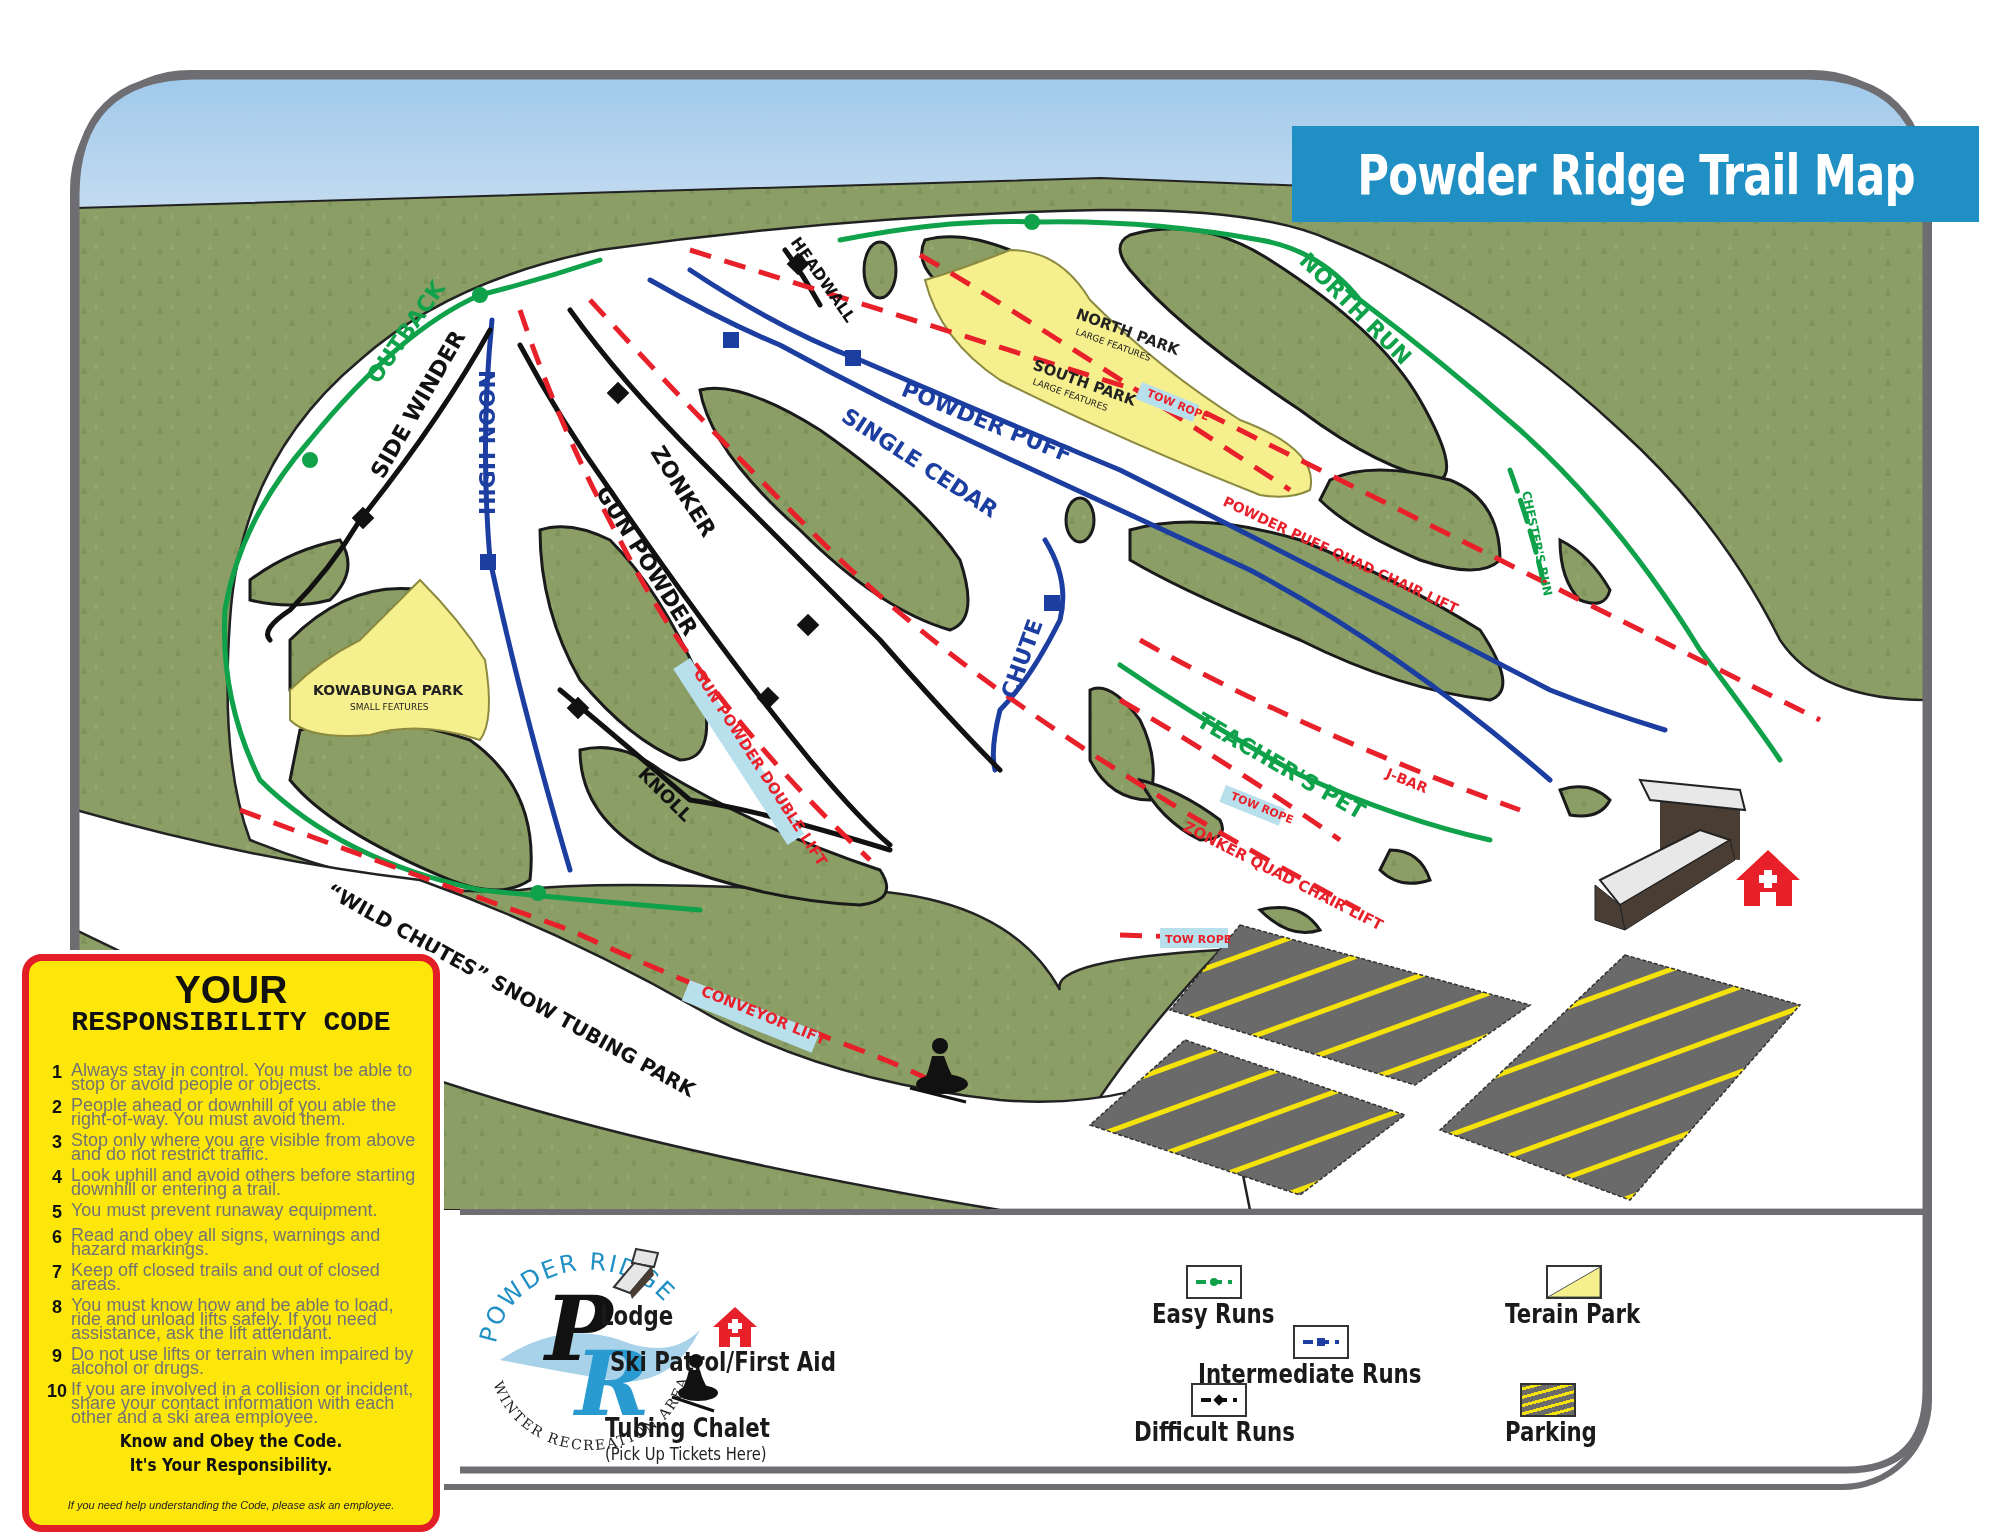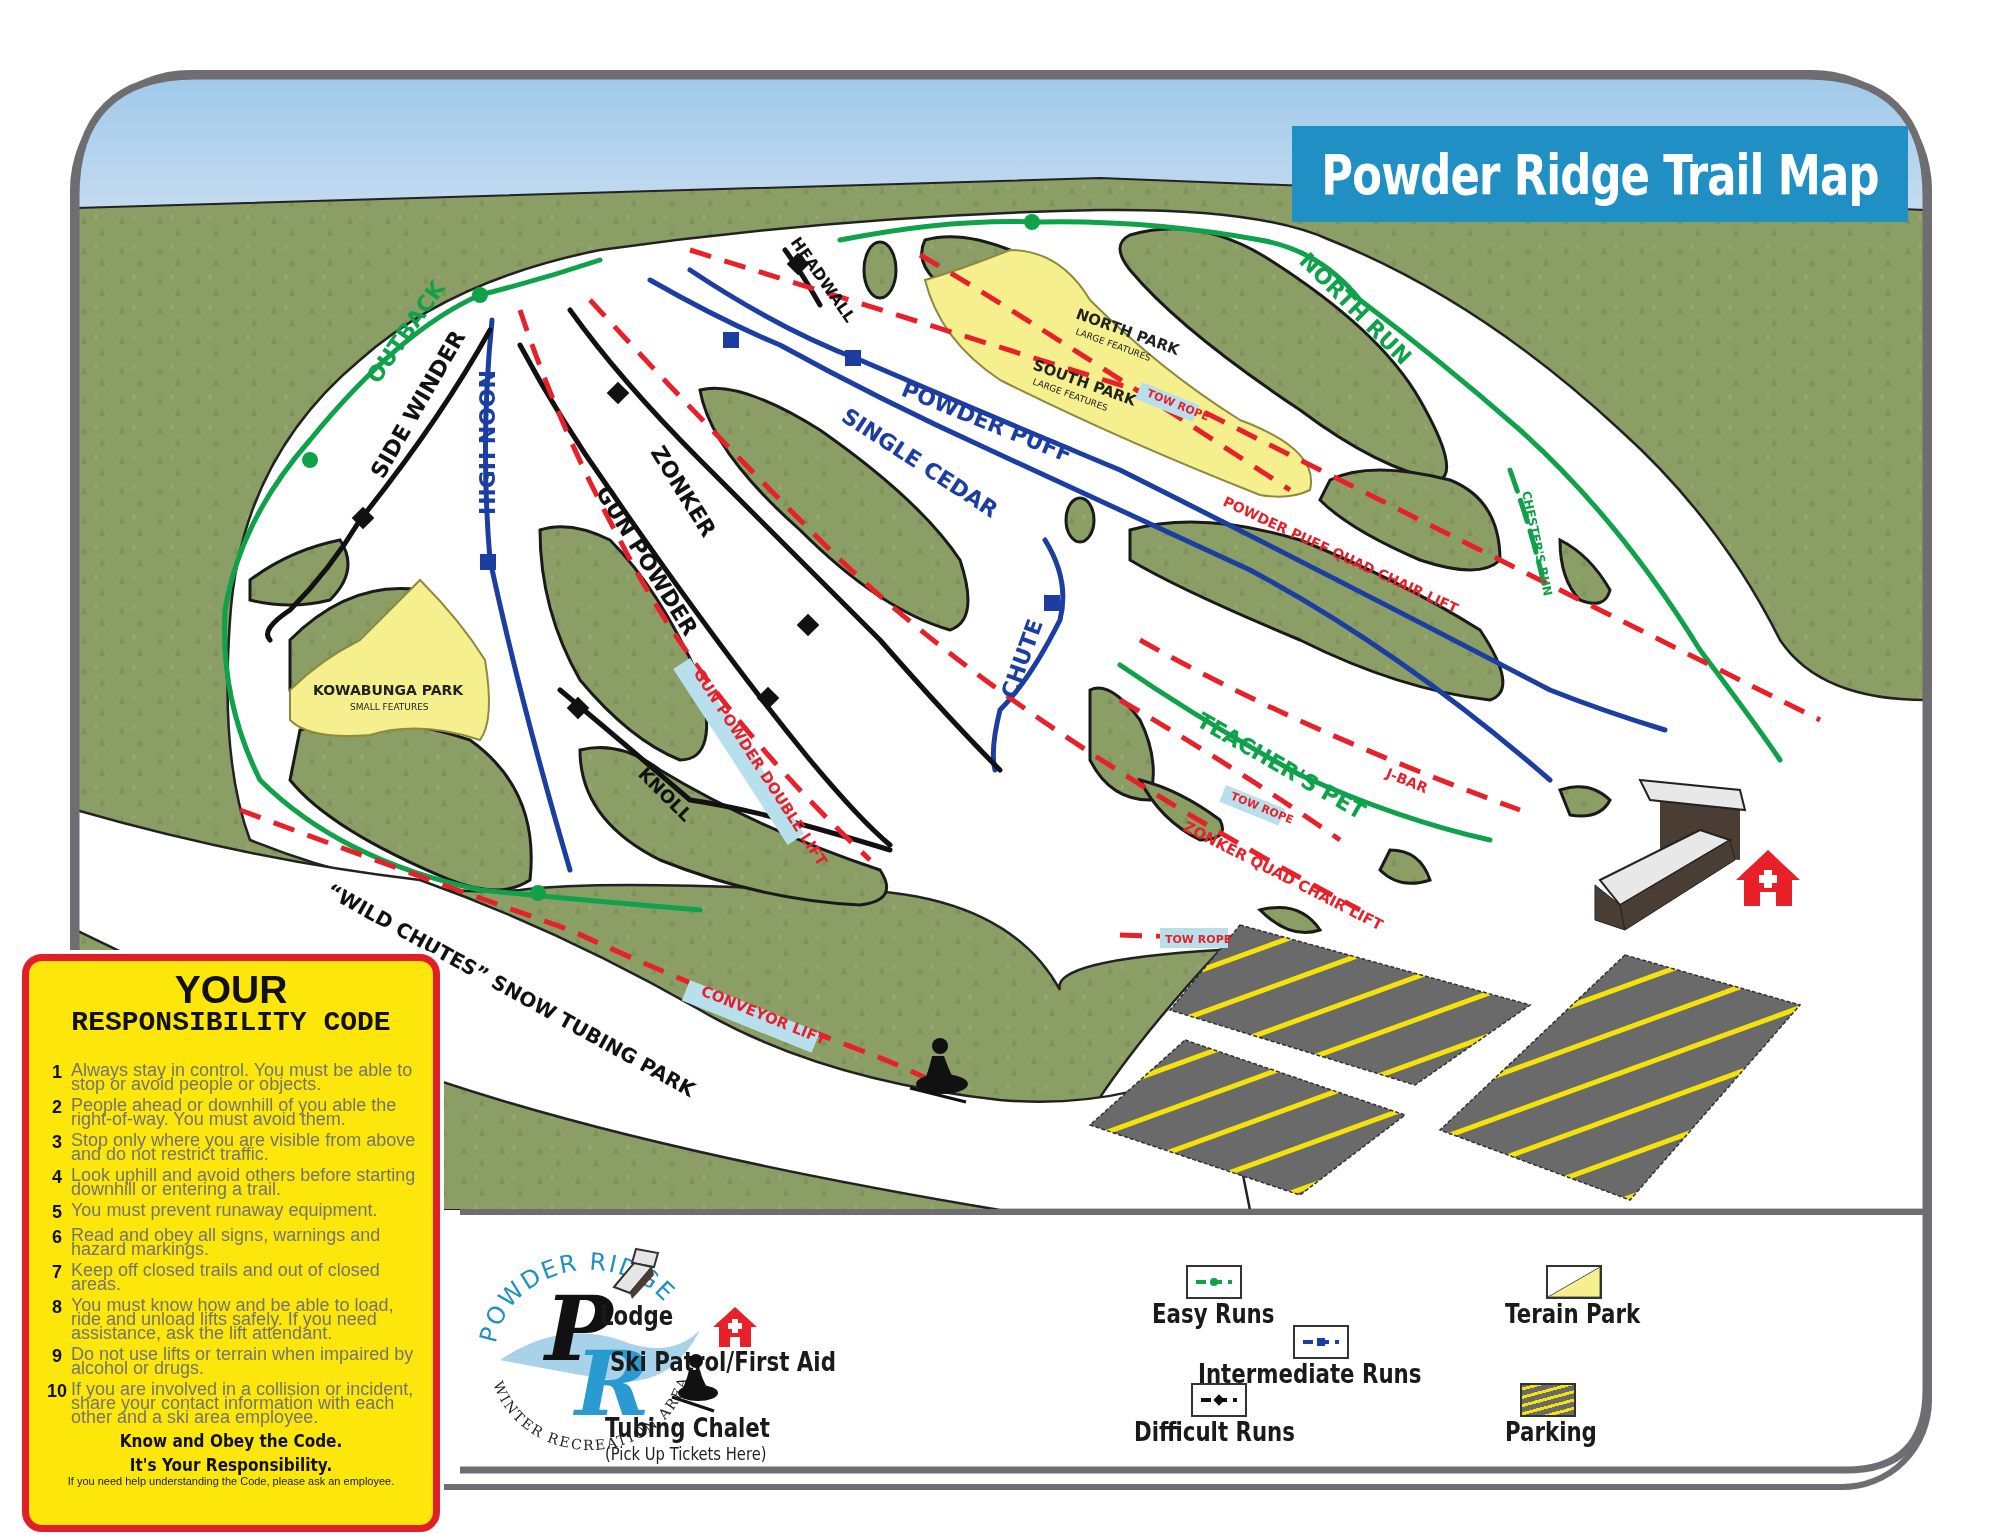--- a/index.html
+++ b/index.html
@@ -1,32 +1,32 @@
 <!DOCTYPE html>
 <html><head>
 <meta charset="utf-8">
 <style>
   html, body { margin:0; padding:0; background:#ffffff; }
   body { width:2000px; height:1539px; position:relative; overflow:hidden; font-family:"DejaVu Sans", sans-serif; }
   #frame { position:absolute; left:70px; top:70px; width:1862px; height:1420px; border:6px solid #6d6d72; border-radius:120px 120px 90px 0; box-sizing:border-box; background:#ffffff; overflow:hidden; }
   #map-svg { position:absolute; left:0; top:0; }
-  .title-bar { position:absolute; left:1292px; top:126px; width:616px; height:96px; background:#1f8fc4; display:flex; align-items:center; justify-content:center; }
+  .title-bar { position:absolute; left:1292px; top:126px; width:687px; height:96px; background:#1f8fc4; display:flex; align-items:center; justify-content:center; }
   .title-text { color:#ffffff; font-family:"DejaVu Sans Condensed","DejaVu Sans", sans-serif; font-weight:bold; font-size:56px; letter-spacing:-1px; transform:scaleX(0.86); white-space:nowrap; }
   .lbl { font-family:"DejaVu Sans", sans-serif; font-weight:bold; }
 
   
   .code-box { position:absolute; left:18px; top:950px; width:426px; height:586px; background:#ffffff; border-radius:22px; }
   .code-inner { position:absolute; left:4px; top:4px; right:4px; bottom:4px; background:#fde70a; border:7px solid #e21f26; border-radius:20px; box-sizing:border-box; padding:12px 14px 8px 14px; }
   .code-title1 { text-align:center; font-family:"Liberation Sans", sans-serif; font-weight:bold; font-size:39px; line-height:34px; color:#111; }
   .code-title2 { text-align:center; font-family:Liberation Mono, monospace; font-weight:bold; font-size:28px; line-height:32px; color:#111; margin-bottom:24px; }
   .code-item { display:flex; align-items:flex-start; margin-bottom:7px; }
   .code-num { width:28px; font-family:"Liberation Sans", sans-serif; font-weight:bold; font-size:18px; color:#111; text-align:center; flex:none; line-height:18px; }
   .code-text { font-family:"Liberation Sans", sans-serif; font-size:18px; line-height:14px; color:#737373; }
   .code-footer { text-align:center; font-family:"DejaVu Sans", sans-serif; font-weight:bold; font-size:17px; line-height:20px; color:#111; margin-top:4px; transform:scaleX(0.9); }
-  .code-note { text-align:center; font-family:"Liberation Sans", sans-serif; font-size:11px; color:#222; margin-top:0; }
+  .code-note { text-align:center; font-family:"Liberation Sans", sans-serif; font-style:italic; font-size:11px; color:#222; margin-top:24px; }
 
   
   .legend { position:absolute; left:460px; top:1225px; width:1470px; height:260px; }
   .logo { position:absolute; left:10px; top:15px; width:240px; height:210px; }
   .leg-item { position:absolute; display:flex; align-items:center;flex-direction:column; }
   .leg-label { font-family:"DejaVu Sans", sans-serif; font-weight:bold; font-size:26px; color:#1a1a1a; transform-origin:left center; transform:scaleX(0.82); white-space:nowrap; }
   .leg-sub { font-family:"DejaVu Sans", sans-serif; font-size:18px; color:#222; transform-origin:left center; transform:scaleX(0.82); white-space:nowrap; }
   .swatch { width:56px; height:34px; border:2px solid #333; box-sizing:border-box; background:#fff; margin-right:26px; position:relative; flex:none; }
 </style>
 </head>

